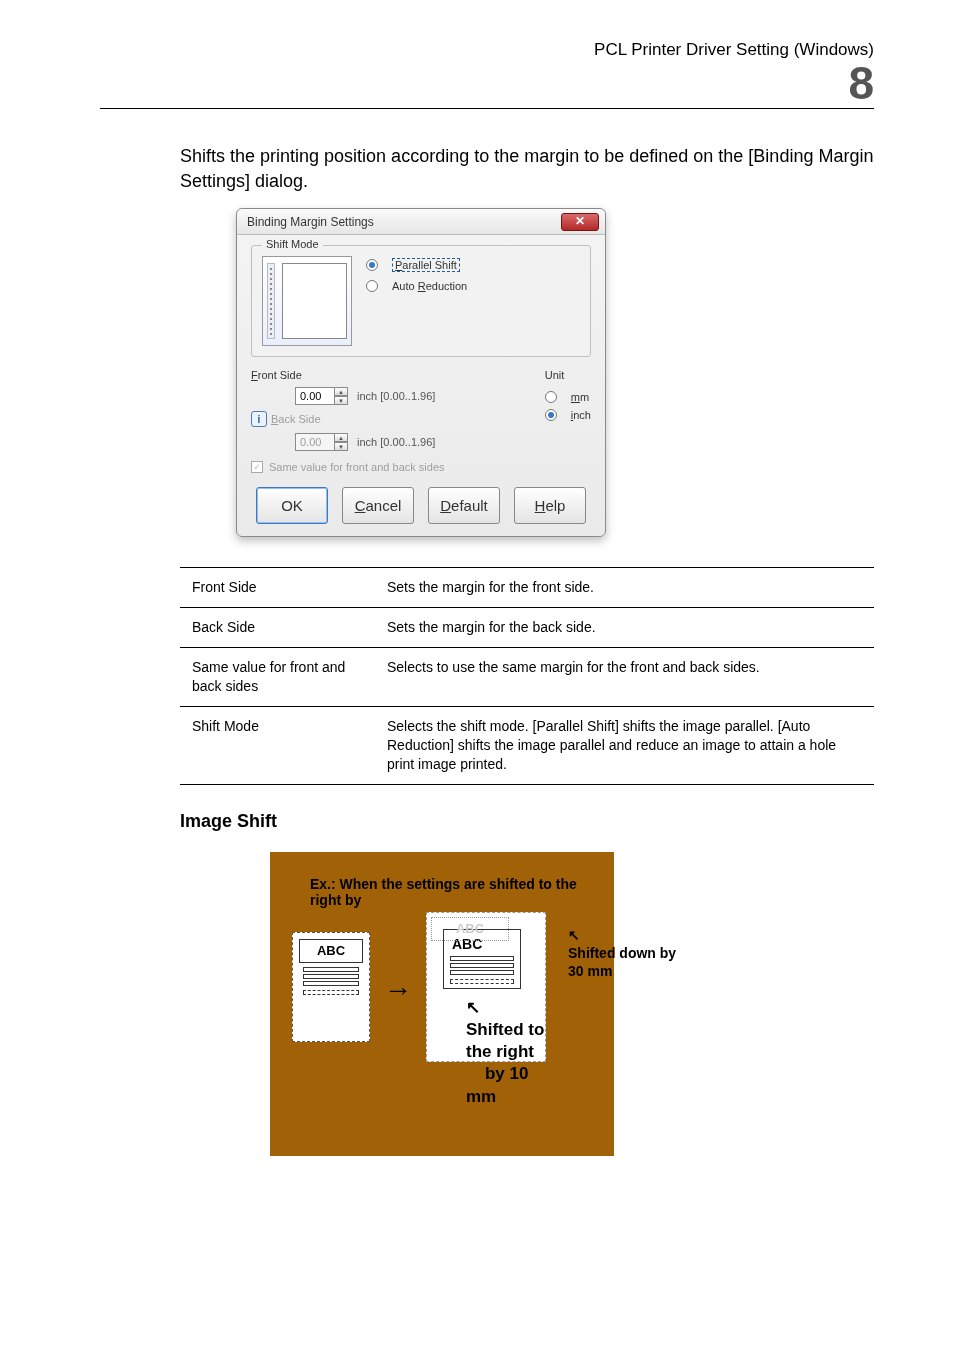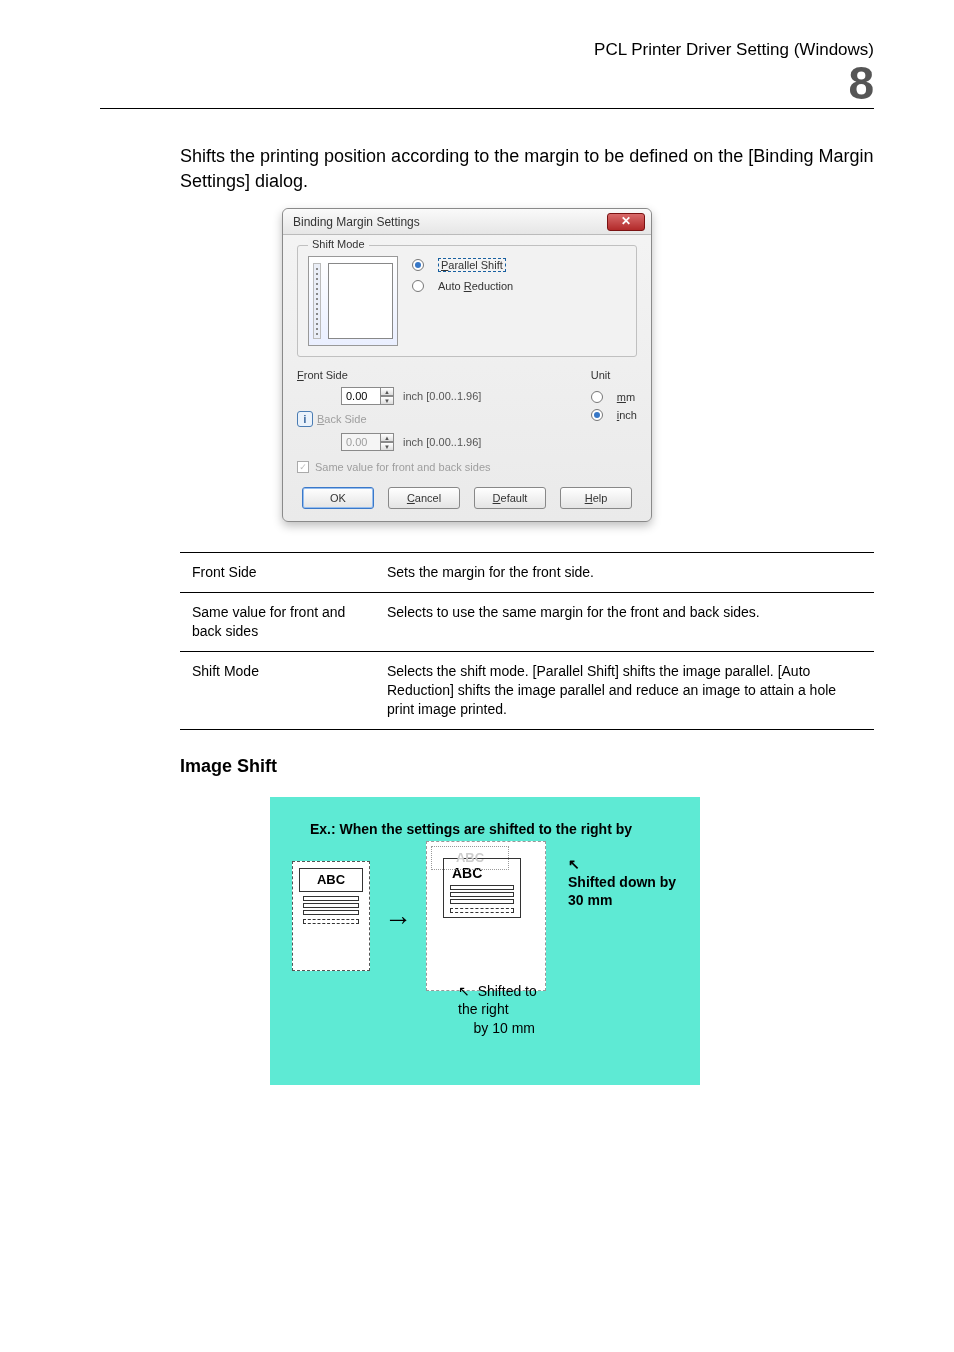--- a/index.html
+++ b/index.html
@@ -40,21 +40,21 @@
     margin: 0 0 14px 0;
   }
   .para {
     font-size: 18px;
     line-height: 1.4;
     margin: 0 0 14px 0;
   }
 
   
   .dialog-wrap {
-    margin: 10px 0 30px 102px;
+    margin: 10px 0 30px 56px;
     width: 370px;
     background: linear-gradient(#f4f4f4,#eaeaea);
     border: 1px solid #8a8a8a;
     border-radius: 6px;
     box-shadow: 0 4px 10px rgba(0,0,0,.25);
     font-size: 11px;
     color: #333;
     position: relative;
   }
   .titlebar {
@@ -145,22 +145,22 @@
     background:#eaf2fb; color:#2a5a95; align-items:center; justify-content:center;
     border-radius:3px; font-weight:bold; font-size:10px; margin-right:4px;
   }
   .check-row { display:flex; align-items:center; gap:6px; margin-top:10px; color:#9e9e9e;}
   .checkbox {
     width:12px; height:12px; border:1px solid #aaa; background:#fff;
     display:inline-flex; align-items:center; justify-content:center; font-size:9px; color:#bbb;
   }
   .dialog-buttons { display:flex; gap:14px; justify-content:center; margin-top:14px; }
   .btn {
-    width:72px; height:22px; border:1px solid #888; border-radius:3px;
-    background:linear-gradient(#fff,#e4e4e4); font-size:11px;
+    width:72px; height:37px; border:1px solid #888; border-radius:3px;
+    background:linear-gradient(#fff,#e4e4e4); font-size:15px;
     display:inline-flex; align-items:center; justify-content:center;
   }
   .btn.primary { border:1px solid #3a78c9; box-shadow:0 0 0 1px #95bdee inset; }
   .btn .ul { text-decoration: underline; }
 
   
   table.def {
     border-collapse: collapse;
     width: 100%;
     margin: 10px 0 26px 0;
@@ -172,24 +172,24 @@
     padding: 10px 12px;
     vertical-align: top;
     line-height: 1.35;
   }
   table.def td:first-child {
     width: 195px;
   }
 
   
   .example-box {
-    width: 430px;
+    width: 344px;
     margin: 20px 0 50px 90px;
     padding: 24px 22px 34px 22px;
-    background: #5eead4;
+    background: #a16207;
     font-size: 14px;
   }
   .ex-title { font-weight:bold; text-align:left; margin:0 0 4px 18px;}
   .ex-sub { font-weight:bold; margin:0 0 30px 52px;}
   .ex-diagram {
     display:flex; align-items:center; gap:14px;
   }
   .pg {
     width:78px; height:110px; border:1px dashed #555; background:#fff;
     position:relative; padding:6px 6px 0 6px;
@@ -213,22 +213,22 @@
     width:78px; border:1px solid #333; padding:4px; background:#fff;
   }
   .pg-inner .box { border:none; height:20px; display:flex; align-items:center; justify-content:flex-start; font-weight:bold; font-size:14px; padding-left:4px;}
   .pg-inner .line { border:1px solid #333; height:5px; margin:2px 2px;}
   .pg-inner .dash { border:1px dashed #333; height:5px; margin:4px 2px 0 2px;}
   .cap-right {
     position:absolute; top:14px; left:142px; width:120px;
     font-weight:bold; font-size:14px; line-height:1.3;
   }
   .cap-bottom {
-    position:absolute; bottom:-46px; left:32px;
-    font-weight:normal; font-size:14px; line-height:1.3;
+    position:absolute; bottom:-46px; left:40px;
+    font-weight:bold; font-size:17px; line-height:1.3;
   }
   .cap-bottom .arr { display:inline-block; transform:rotate(0deg); margin-right:4px;}
 
   .footer {
     margin-top: 80px;
     border-top: 1px solid #000;
     padding-top: 6px;
     display:flex; justify-content:space-between;
     font-size:16px;
   }
@@ -335,20 +335,24 @@
       </div>
     </div>
 
     <table class="def">
       <tbody>
           <tr>
         <td>Front Side</td>
         <td>Sets the margin for the front side.</td>
       </tr>
       <tr>
+        <td>Back Side</td>
+        <td>Sets the margin for the back side.</td>
+      </tr>
+      <tr>
         <td>Same value for front and back sides</td>
         <td>Selects to use the same margin for the front and back sides.</td>
       </tr>
       <tr>
         <td>Shift Mode</td>
         <td>Selects the shift mode. [Parallel Shift] shifts the image parallel. [Auto Reduction] shifts the image parallel and reduce an image to attain a hole print image printed.</td>
       </tr>
     </tbody>
       </table>
 

